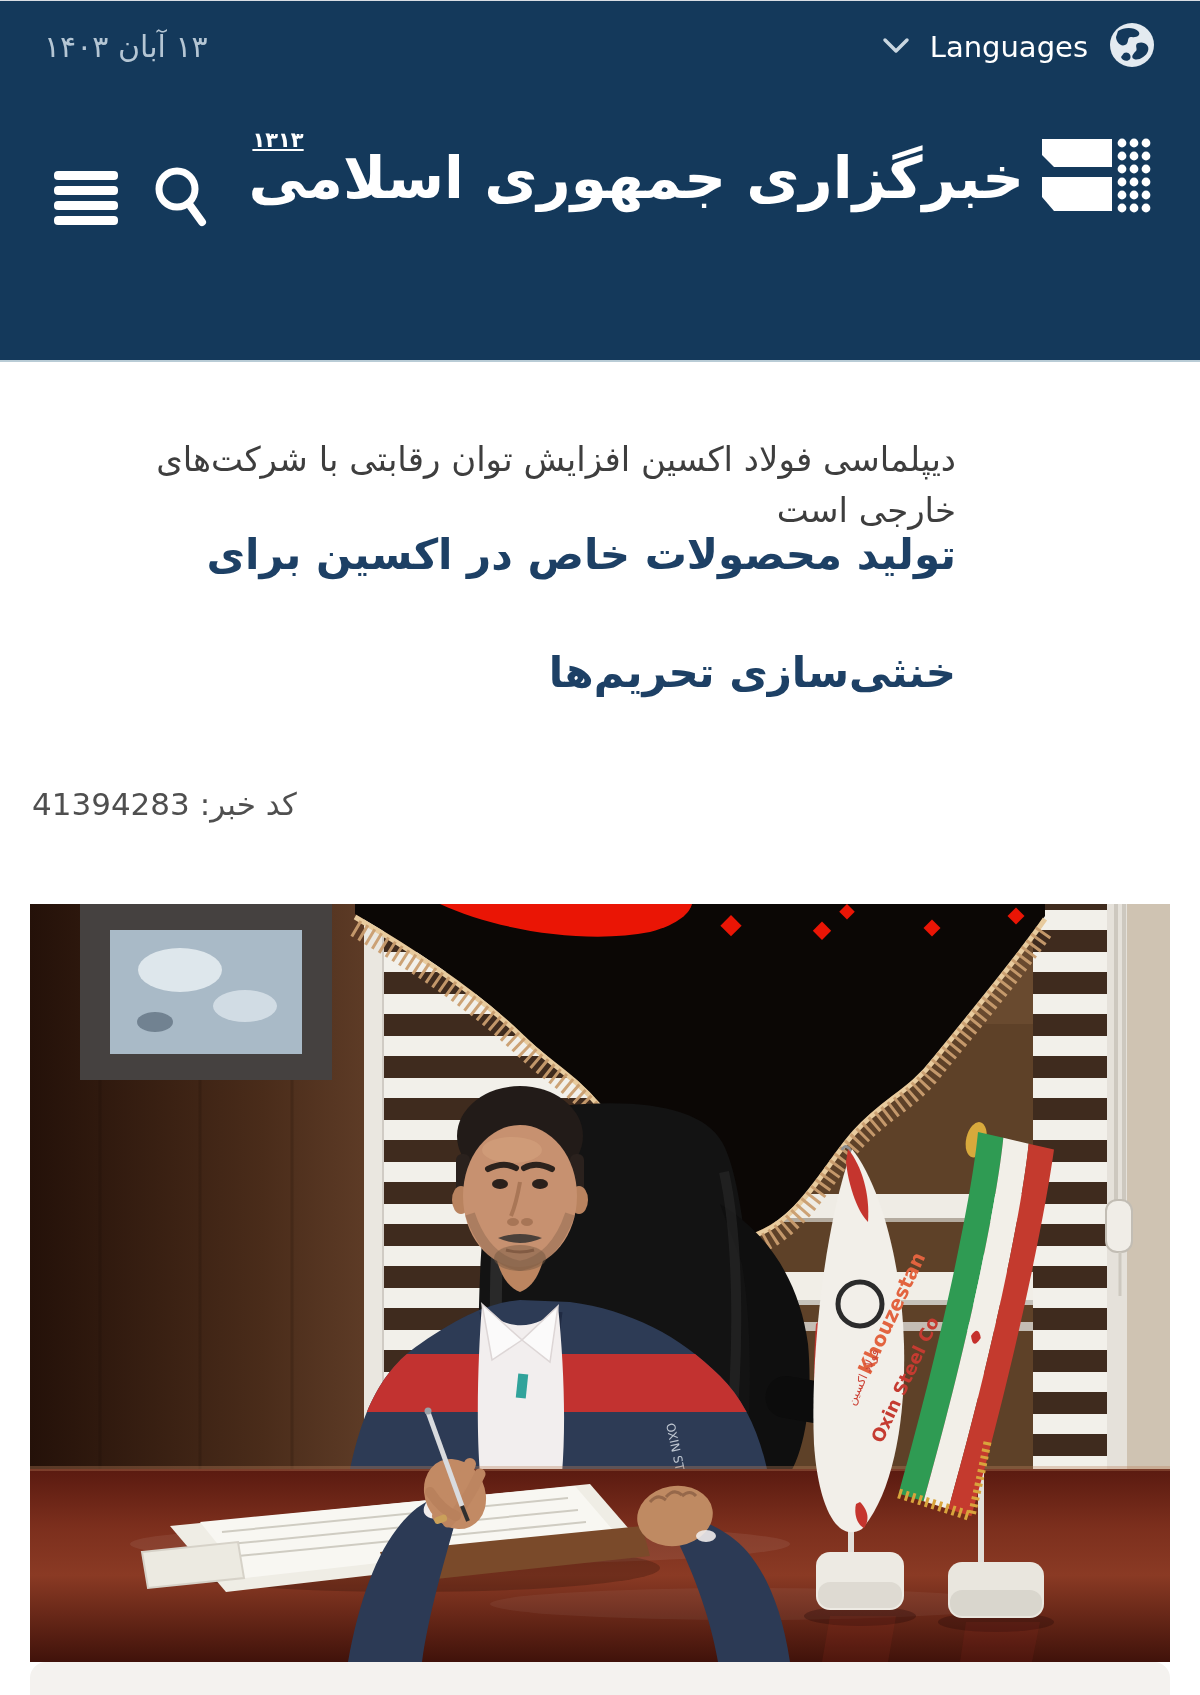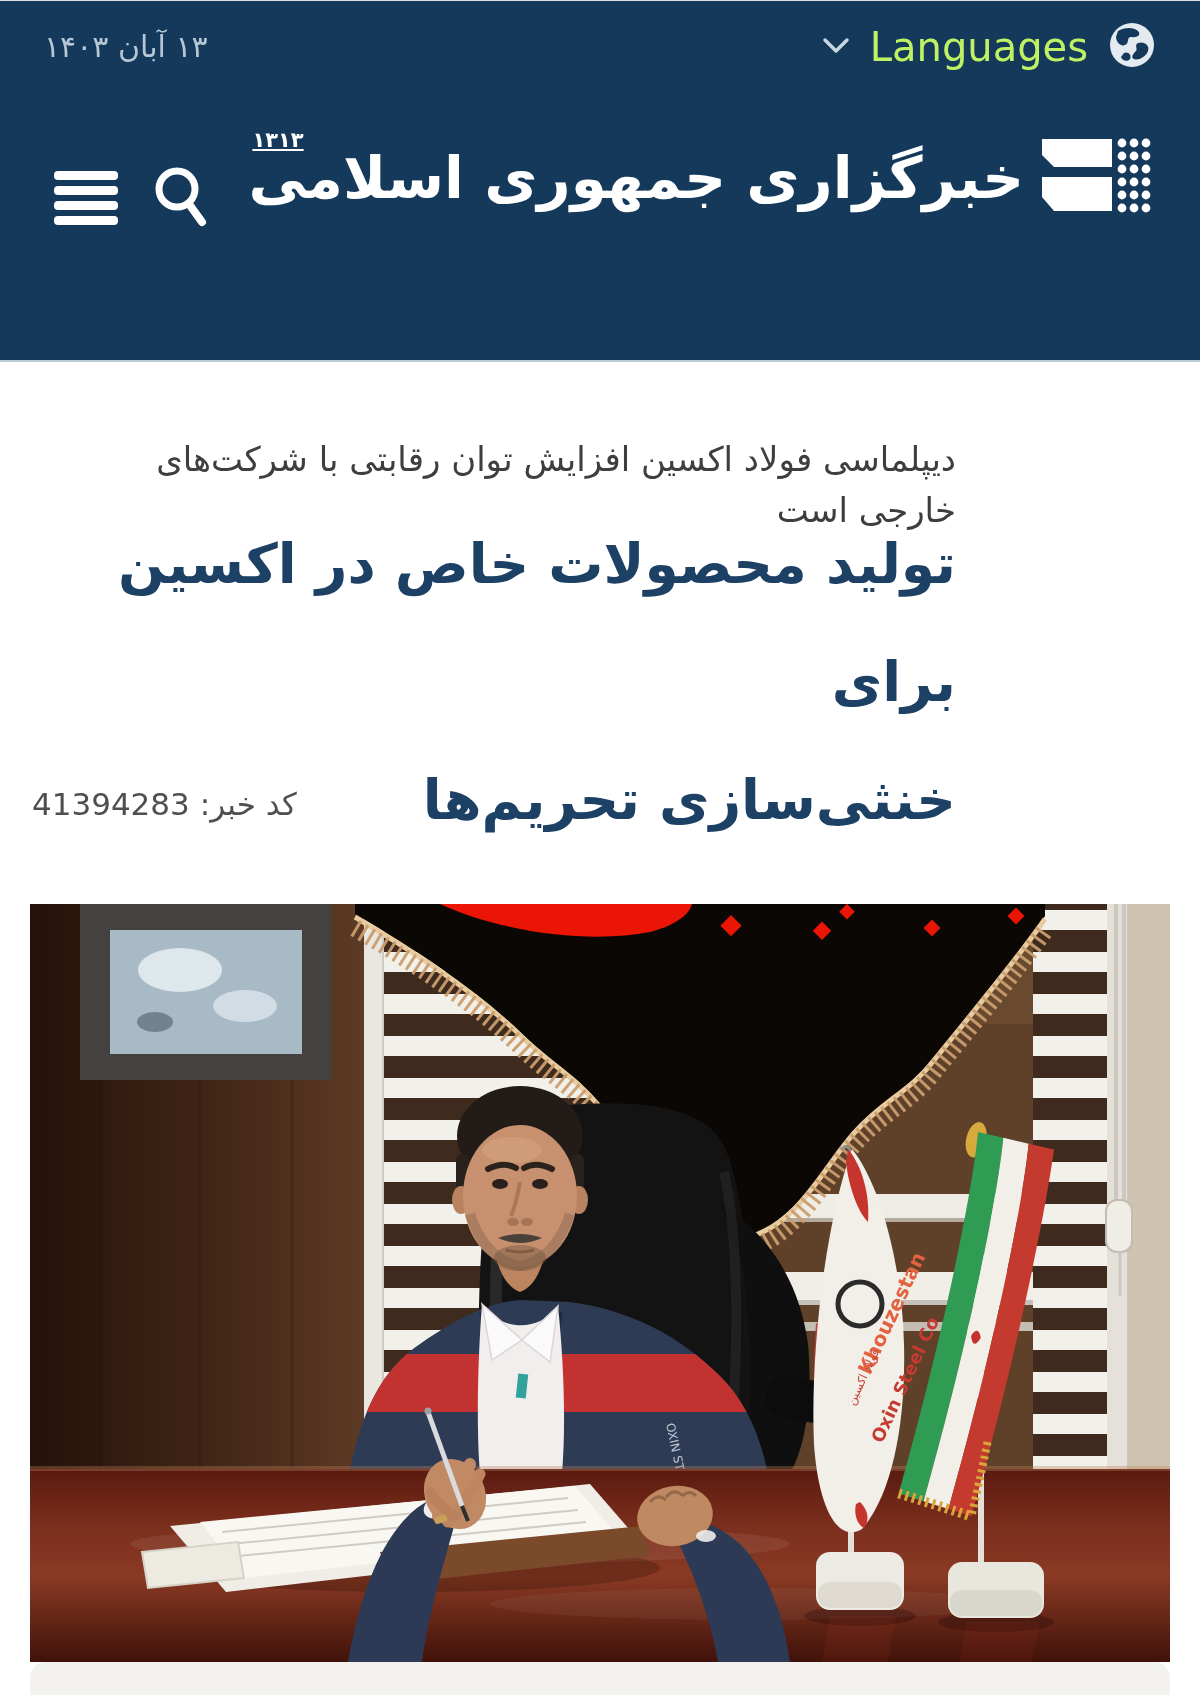--- a/index.html
+++ b/index.html
@@ -3,30 +3,30 @@
 <meta charset="utf-8">
 <style>
   html,body{margin:0;padding:0;background:#ffffff;}
   .page{position:relative;width:1200px;height:1695px;overflow:hidden;background:#ffffff;
         font-family:"DejaVu Sans","Liberation Sans",sans-serif;}
   .top-strip{position:absolute;top:0;left:0;width:1200px;height:7px;background:#d9dee4;}
   .site-header{position:absolute;top:1px;left:0;width:1200px;height:361px;background:#14395B;
                border-bottom:2px solid #b9ccd6;box-sizing:border-box;}
   .hdr-date{position:absolute;left:44px;top:28px;font-size:30px;color:#b5c6d4;direction:rtl;}
   .lang-switcher{position:absolute;right:44px;top:20px;display:flex;align-items:center;gap:20px;cursor:pointer;}
-  .lang-label{font-size:40px;color:#bef264;}
+  .lang-label{font-size:29px;color:#ffffff;}
   .menu-btn{position:absolute;left:54px;top:170px;cursor:pointer;}
   .search-btn{position:absolute;left:150px;top:163px;cursor:pointer;}
   .brand{position:absolute;right:44px;top:128px;display:flex;align-items:center;gap:14px;cursor:pointer;}
   .brand-text{position:relative;font-size:58px;font-weight:bold;color:#ffffff;direction:rtl;white-space:nowrap;letter-spacing:-1px;}
   .brand-year{position:absolute;top:-16px;left:4px;font-size:21px;font-weight:bold;color:#ffffff;letter-spacing:0;text-decoration:underline;}
   .main{position:absolute;top:368px;left:0;width:1052px;height:1327px;background:#ffffff;}
   .kicker{position:absolute;top:32px;left:96px;right:96px;font-size:34px;color:#3e3e3e;
           direction:rtl;text-align:right;line-height:1.5;}
-  .headline{position:absolute;top:100px;left:96px;right:96px;font-size:55px;font-weight:bold;color:#1d4065;
+  .headline{position:absolute;top:100px;left:96px;right:96px;font-size:42px;font-weight:bold;color:#1d4065;
             direction:rtl;text-align:right;line-height:118px;}
   .meta-row{position:absolute;top:418px;left:32px;right:32px;display:flex;justify-content:space-between;
             align-items:center;font-size:31px;color:#4f4f4f;}
   .meta-code{direction:rtl;display:flex;column-gap:10px;}
   .meta-date{direction:rtl;}
   .photo-wrap{position:absolute;top:536px;left:30px;width:1140px;height:758px;}
   .bottom-sheet{position:absolute;top:1294px;left:30px;width:1140px;height:33px;background:#f4f2ef;
                 border-radius:16px 16px 0 0;}
 </style>
 </head>

